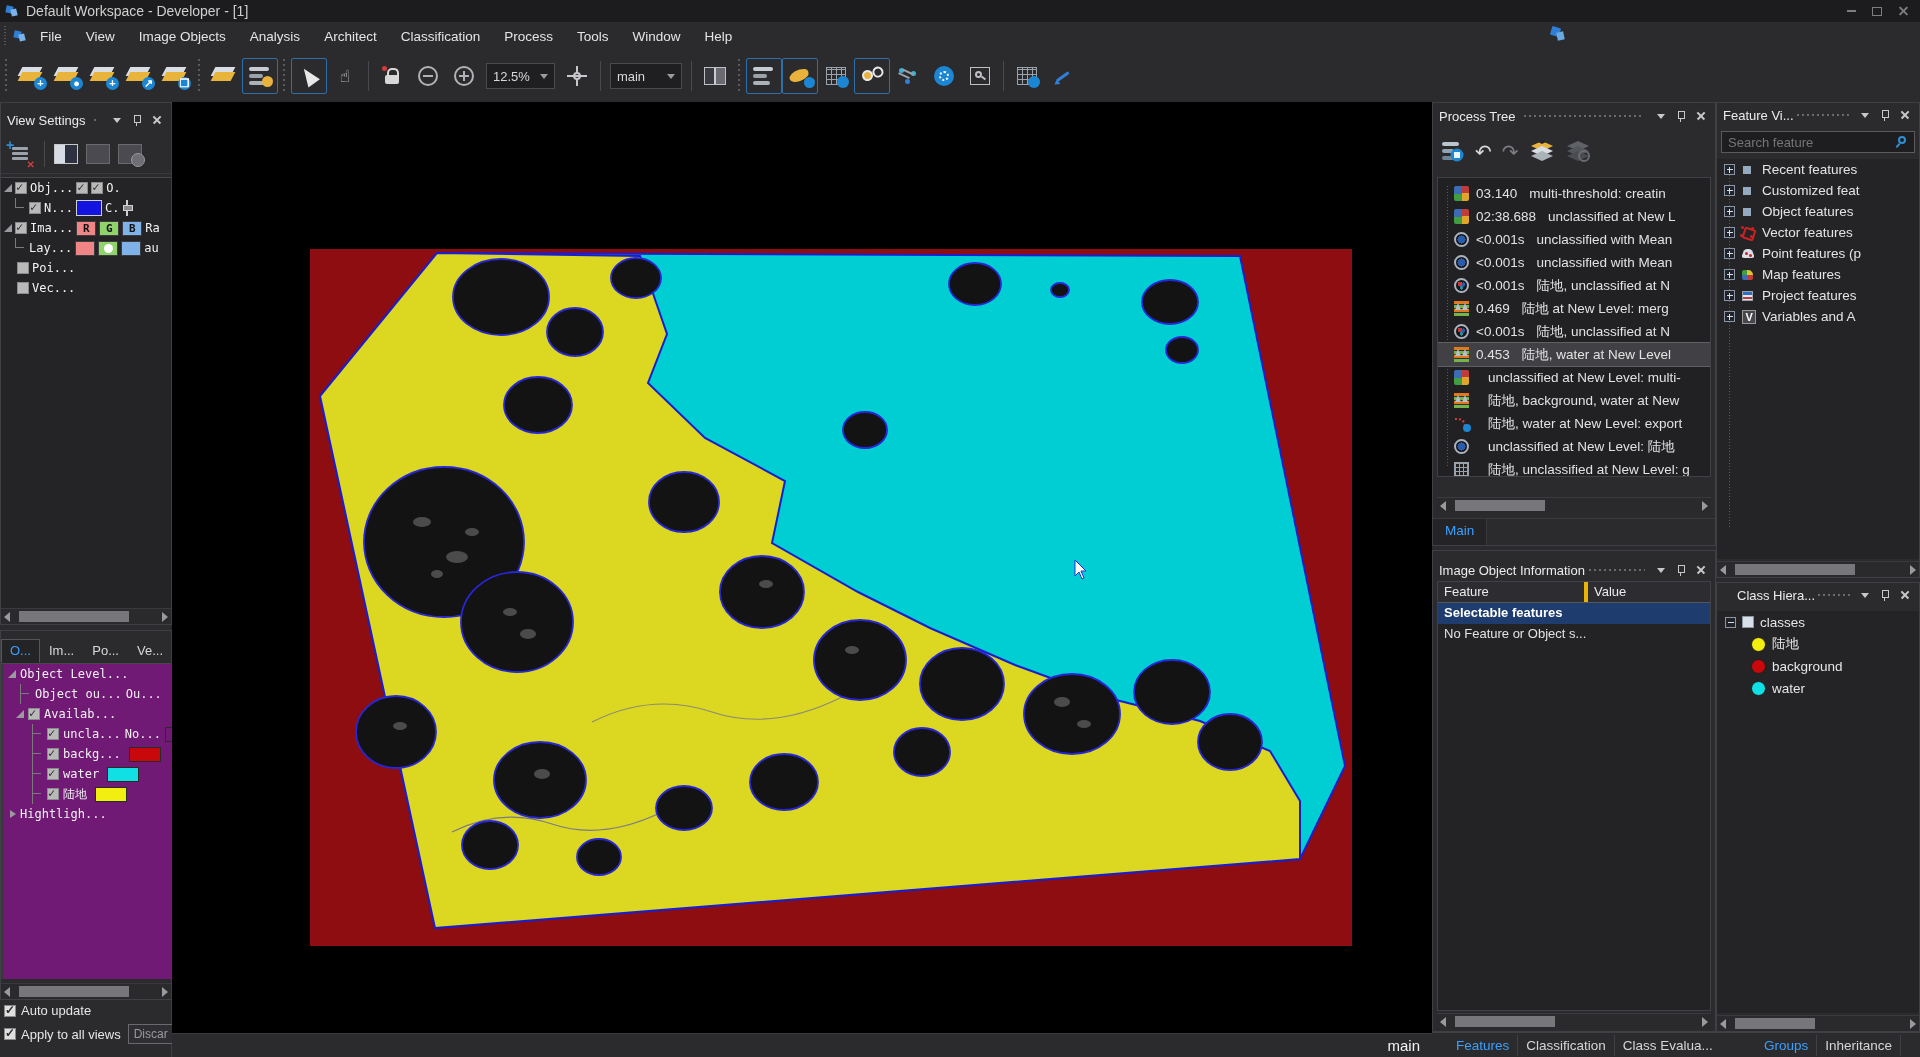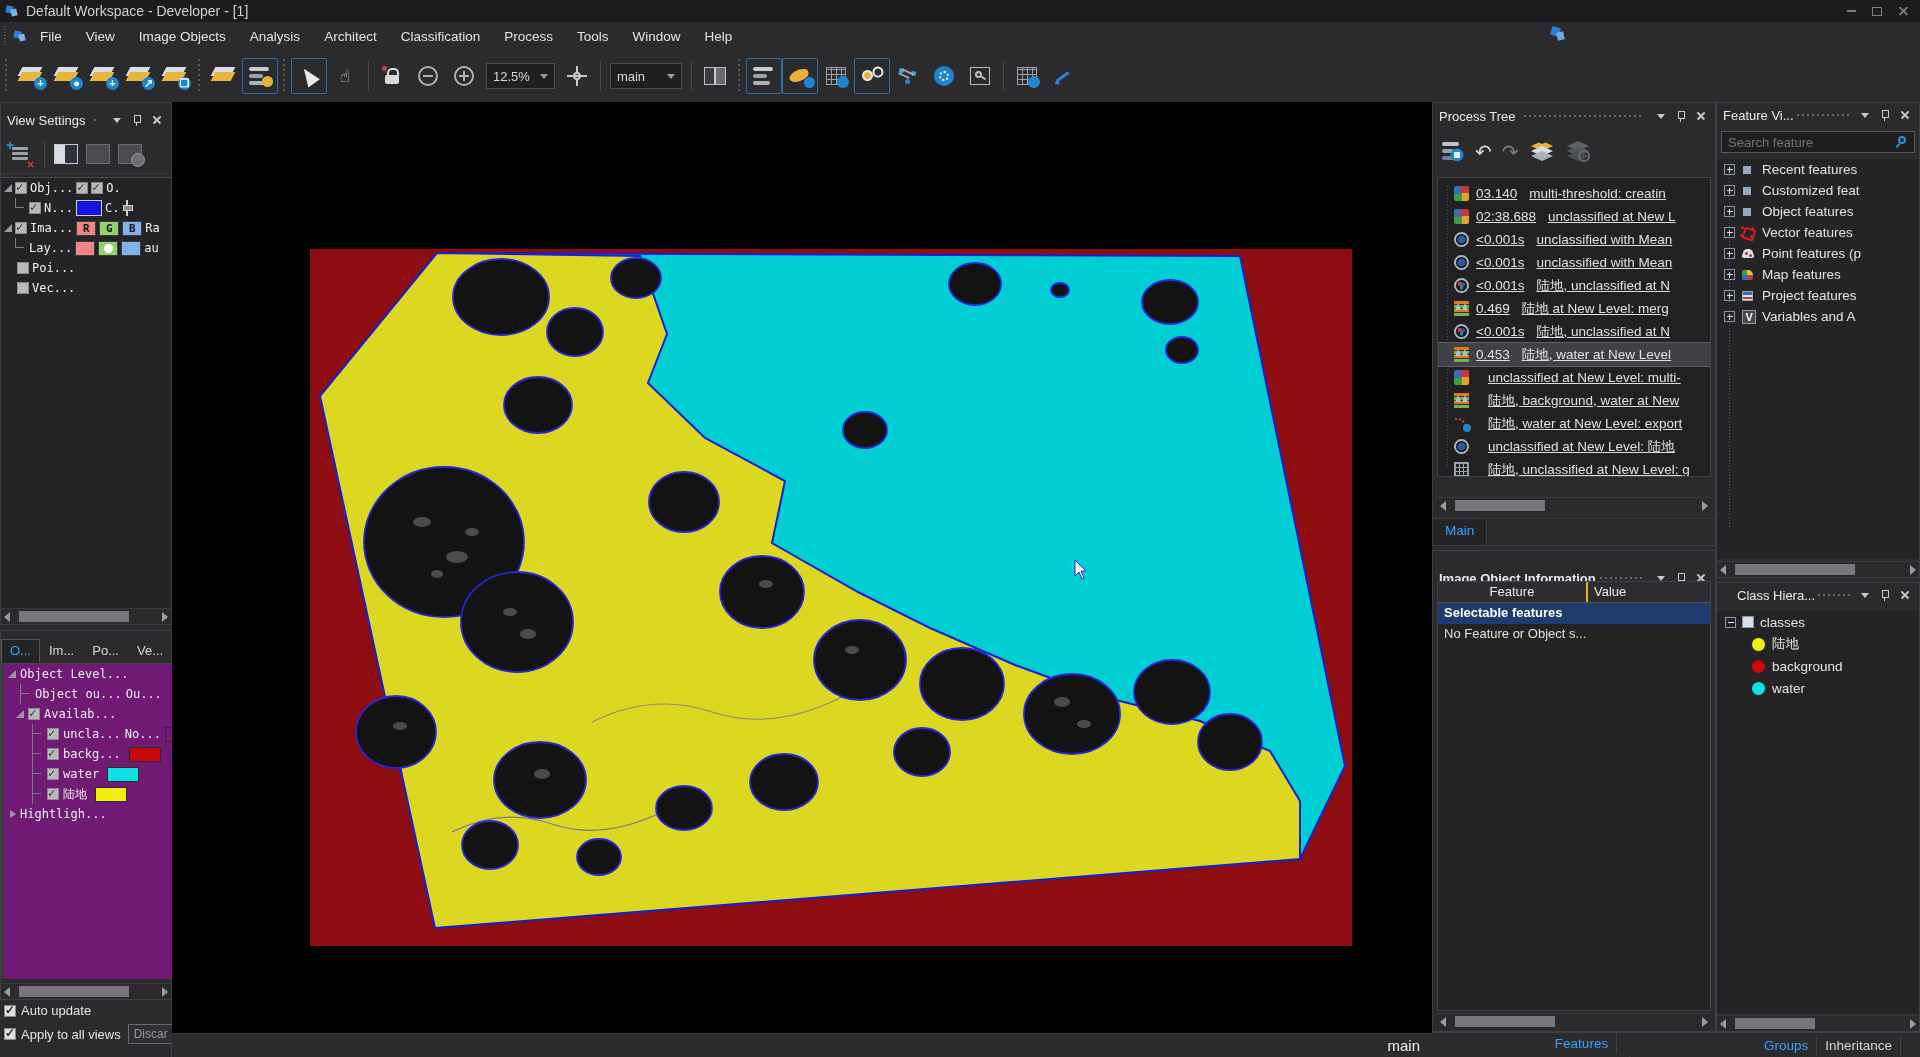--- a/index.html
+++ b/index.html
@@ -87,21 +87,21 @@
   .discard-btn{margin-left:2px;background:#2f2f33;border:1px solid #6a6a6e;color:#9a9a9e;font-size:12px;padding:2px 4px;width:46px;overflow:hidden;white-space:nowrap;flex:none;}
   
   .canvas-col{position:absolute;left:172px;top:102px;width:1260px;height:955px;background:#000;}
   .canvas-strip{position:absolute;left:0;bottom:0;width:100%;height:23px;background:#2b2b2e;border-top:1px solid #3a3a3e;display:flex;align-items:center;justify-content:flex-end;}
   .canvas-strip .mainlbl{color:#f2f2f2;font-size:15px;margin-right:12px;}
   
   .pt-panel{left:1432px;top:102px;width:284px;height:444px;}
   .pt-tools{position:absolute;left:0;top:26px;width:100%;height:46px;display:flex;align-items:center;gap:10px;padding-left:8px;box-sizing:border-box;}
   .pt-list{top:74px;bottom:68px;overflow:hidden;padding-top:4px;
     background-image:repeating-linear-gradient(#58585c 0 1px,transparent 1px 3px);
-    background-size:1px calc(100% - 16px);background-repeat:no-repeat;background-position:9px 8px;background-color:#212124;text-decoration:underline;}
+    background-size:1px calc(100% - 16px);background-repeat:no-repeat;background-position:9px 8px;background-color:#212124;}
   .prow{display:flex;align-items:center;height:23px;padding-left:16px;white-space:nowrap;color:#e2e2e2;font-size:13.5px;overflow:hidden;}
   .prow.selected{background:#404045;outline:1px solid #5f5f64;}
   .prow .ptime{margin-right:12px;flex:none;}
   .pi{width:15px;height:15px;flex:none;display:inline-block;position:relative;margin-right:7px;}
   .pi.grid4{background:conic-gradient(#c23b3b 0 25%,#e0a52a 0 50%,#3f9e3f 0 75%,#3b6cb4 0);border-radius:2px;}
   .pi.circle{border-radius:50%;border:2px solid #aab2bc;background:radial-gradient(circle at 50% 50%,#2a5cae 0 52%,#14171c 53%);box-sizing:border-box;}
   .pi.dots{border-radius:50%;border:2px solid #aab2bc;box-sizing:border-box;background:
     radial-gradient(circle at 36% 36%,#c23b3b 0 22%,transparent 23%),
     radial-gradient(circle at 66% 42%,#2a5cae 0 22%,transparent 23%),
     radial-gradient(circle at 50% 70%,#1f8f9e 0 20%,transparent 21%),#14171c;}
@@ -111,21 +111,21 @@
   .pi.export::before{content:"";position:absolute;left:1px;top:2px;width:9px;height:8px;border-top:2px dotted #d23c3c;border-right:2px dotted #d23c3c;border-radius:0 8px 0 0;}
   .pi.export::after{content:"";position:absolute;right:-2px;bottom:-1px;width:8px;height:8px;background:#1c86d2;border-radius:50%;}
   .pi.gridmove{border:1px solid #9aa2ab;box-sizing:border-box;background:
     repeating-linear-gradient(0deg,#9aa2ab 0 1px,transparent 1px 4px),
     repeating-linear-gradient(90deg,#9aa2ab 0 1px,transparent 1px 4px);}
   .pt-tab-strip{position:absolute;left:0;bottom:0;width:100%;height:26px;border-top:1px solid #3a3a3e;display:flex;}
   .pt-tab{padding:4px 12px;color:#3aa0ff;font-size:13.5px;border-right:1px solid #3a3a3e;background:#242427;}
   .ioi-panel{left:1432px;top:550px;width:284px;height:482px;}
   .ioi-table{position:absolute;left:4px;right:4px;top:30px;bottom:20px;background:#232326;border:1px solid #404046;}
   .ioi-thead{display:flex;height:20px;background:#2d2d31;border-bottom:1px solid #55555a;color:#eceaea;}
-  .ioi-thead .c1{width:150px;padding:2px 6px;border-right:2px solid #eab308;box-sizing:border-box;text-align:center;}
+  .ioi-thead .c1{width:150px;padding:2px 6px;border-right:4px solid #eab308;box-sizing:border-box;}
   .ioi-thead .c2{flex:1;padding:2px 6px;}
   .ioi-row{padding:2px 6px;height:17px;color:#e2e2e2;white-space:nowrap;overflow:hidden;}
   .ioi-row.section{background:#1e3c6e;color:#fff;font-weight:bold;}
   
   .bstrip{position:absolute;top:1032px;height:25px;background:#2b2b2e;border-top:1px solid #3f3f46;display:flex;align-items:center;box-sizing:border-box;}
   .btab{padding:3px 8px;font-size:13.5px;color:#d6d6d6;border-right:1px solid #3f3f46;white-space:nowrap;}
   .btab.active{color:#3aa0ff;}
   
   .fv-panel{left:1716px;top:102px;width:204px;height:476px;}
   .searchbox{position:absolute;left:4px;right:4px;top:28px;height:22px;background:#1e1e21;border:1px solid #5a5a5e;display:flex;align-items:center;box-sizing:border-box;}
@@ -717,21 +717,21 @@
       <span class="sb-ar l"></span>
         <span class="sb-th" style="left:18px;width:90px;"></span>
         <span class="sb-ar r"></span>
     </div>
     <div class="pt-tab-strip">
       <span class="pt-tab">Main</span>
     </div>
   </div>
 
   <div class="panel ioi-panel">
-    <div class="phdr" style="margin-top:16px;font-weight:bold;">
+    <div class="phdr" style="margin-top:8px;">
       <span>Image Object Information</span>
       <span class="grip" style="margin:0 4px;"></span>
       <span class="hbtn">
           <i class="caret-i"></i>
         </span>
       <span class="hbtn">
           <i class="pin-i"></i>
         </span>
       <span class="hbtn">
           <i class="close-i"></i>
@@ -749,21 +749,21 @@
           <div class="ioi-row">No Feature or Object s...</div>
         </div>
     </div>
     <div class="hscroll" style="left:4px;right:4px;bottom:2px;">
       <span class="sb-ar l"></span>
         <span class="sb-th" style="left:18px;width:100px;"></span>
         <span class="sb-ar r"></span>
     </div>
   </div>
 
-  <div class="bstrip" style="left:1432px;width:284px;padding-left:16px;flex-direction:column;">
+  <div class="bstrip" style="left:1432px;width:284px;padding-left:16px;">
 
   <span class="btab active">Features</span>
       <span class="btab">Classification</span>
       <span class="btab">Class Evalua...</span>
     </div>
 
   <div class="panel fv-panel">
     <div class="phdr" style="margin-top:1px;">
       <span>Feature Vi...</span>
       <span class="grip" style="margin:0 3px;"></span>

